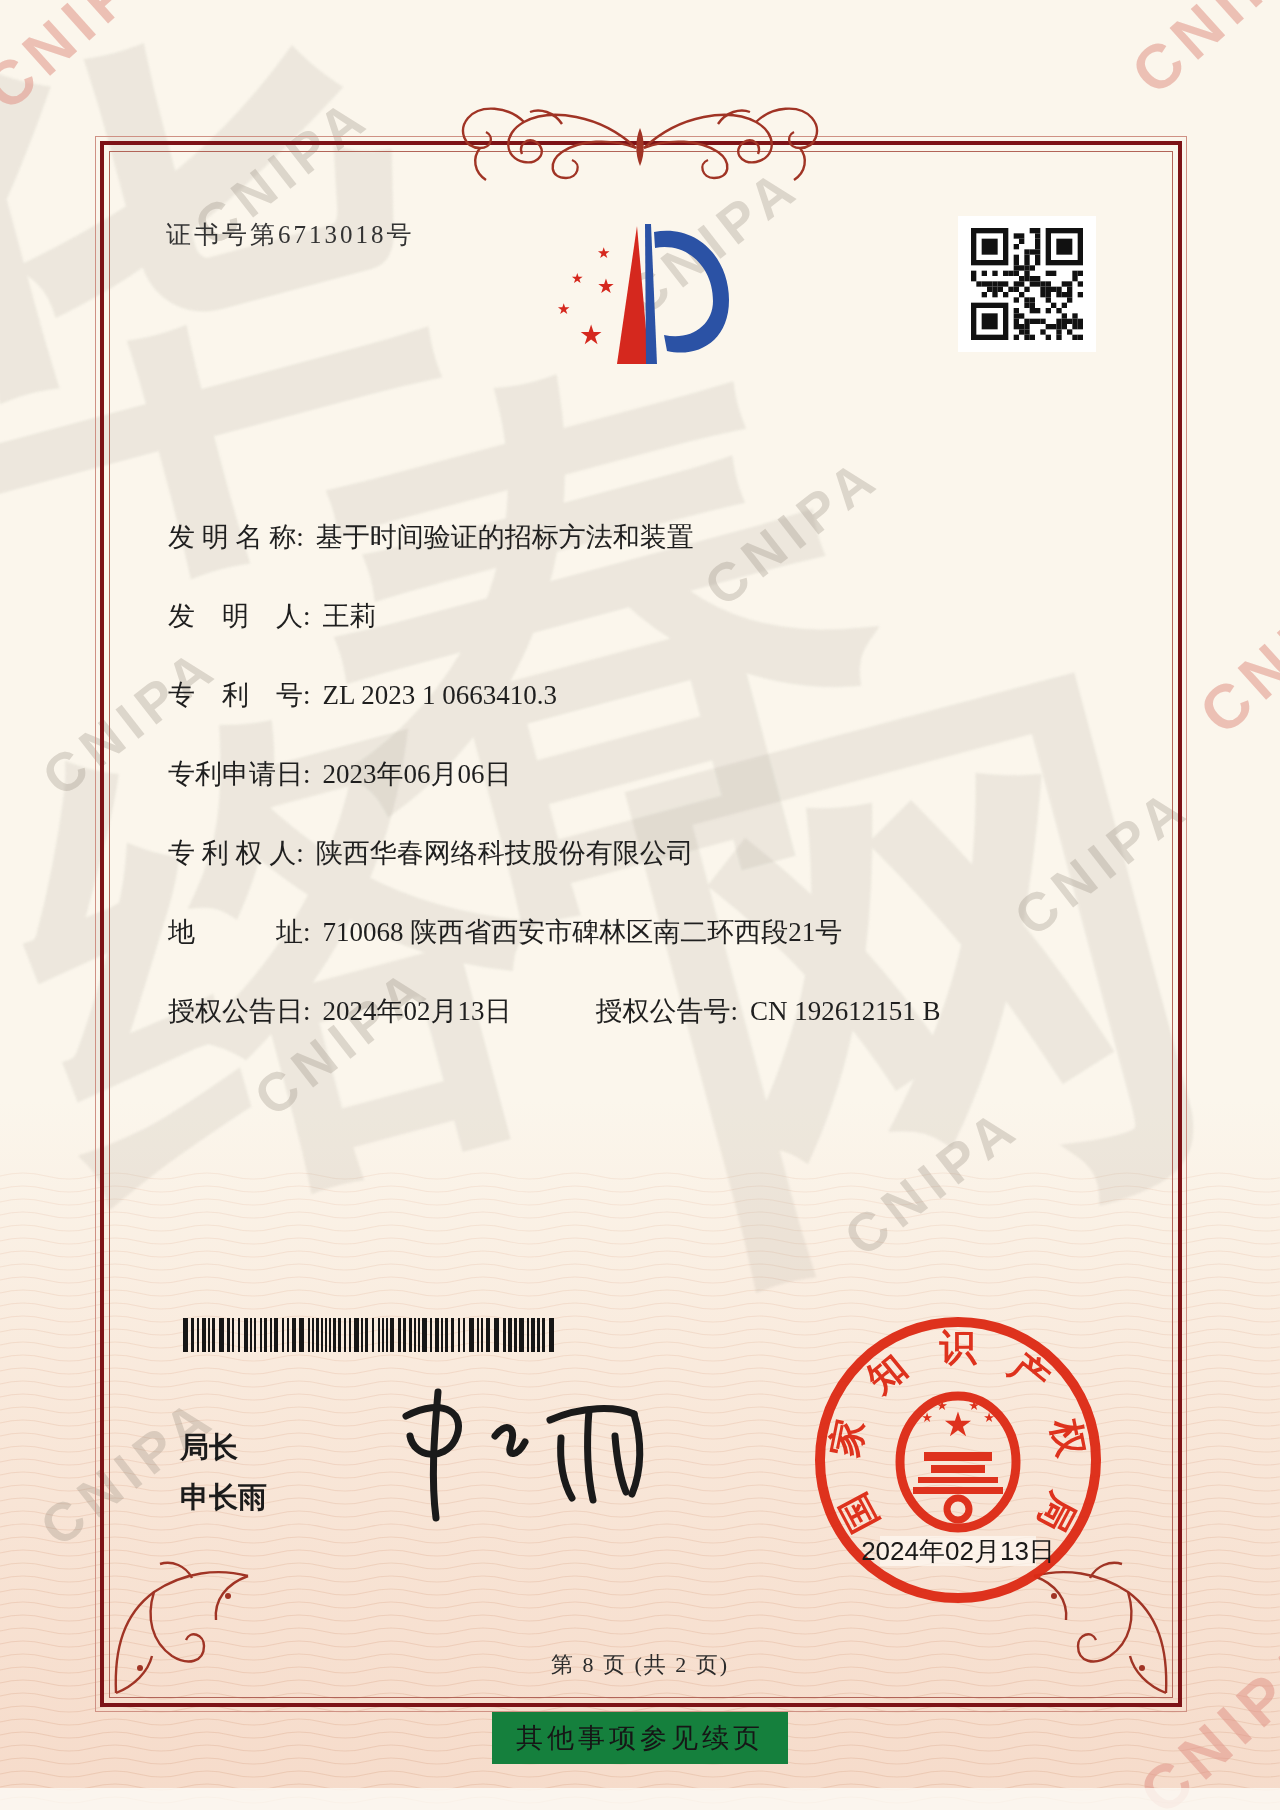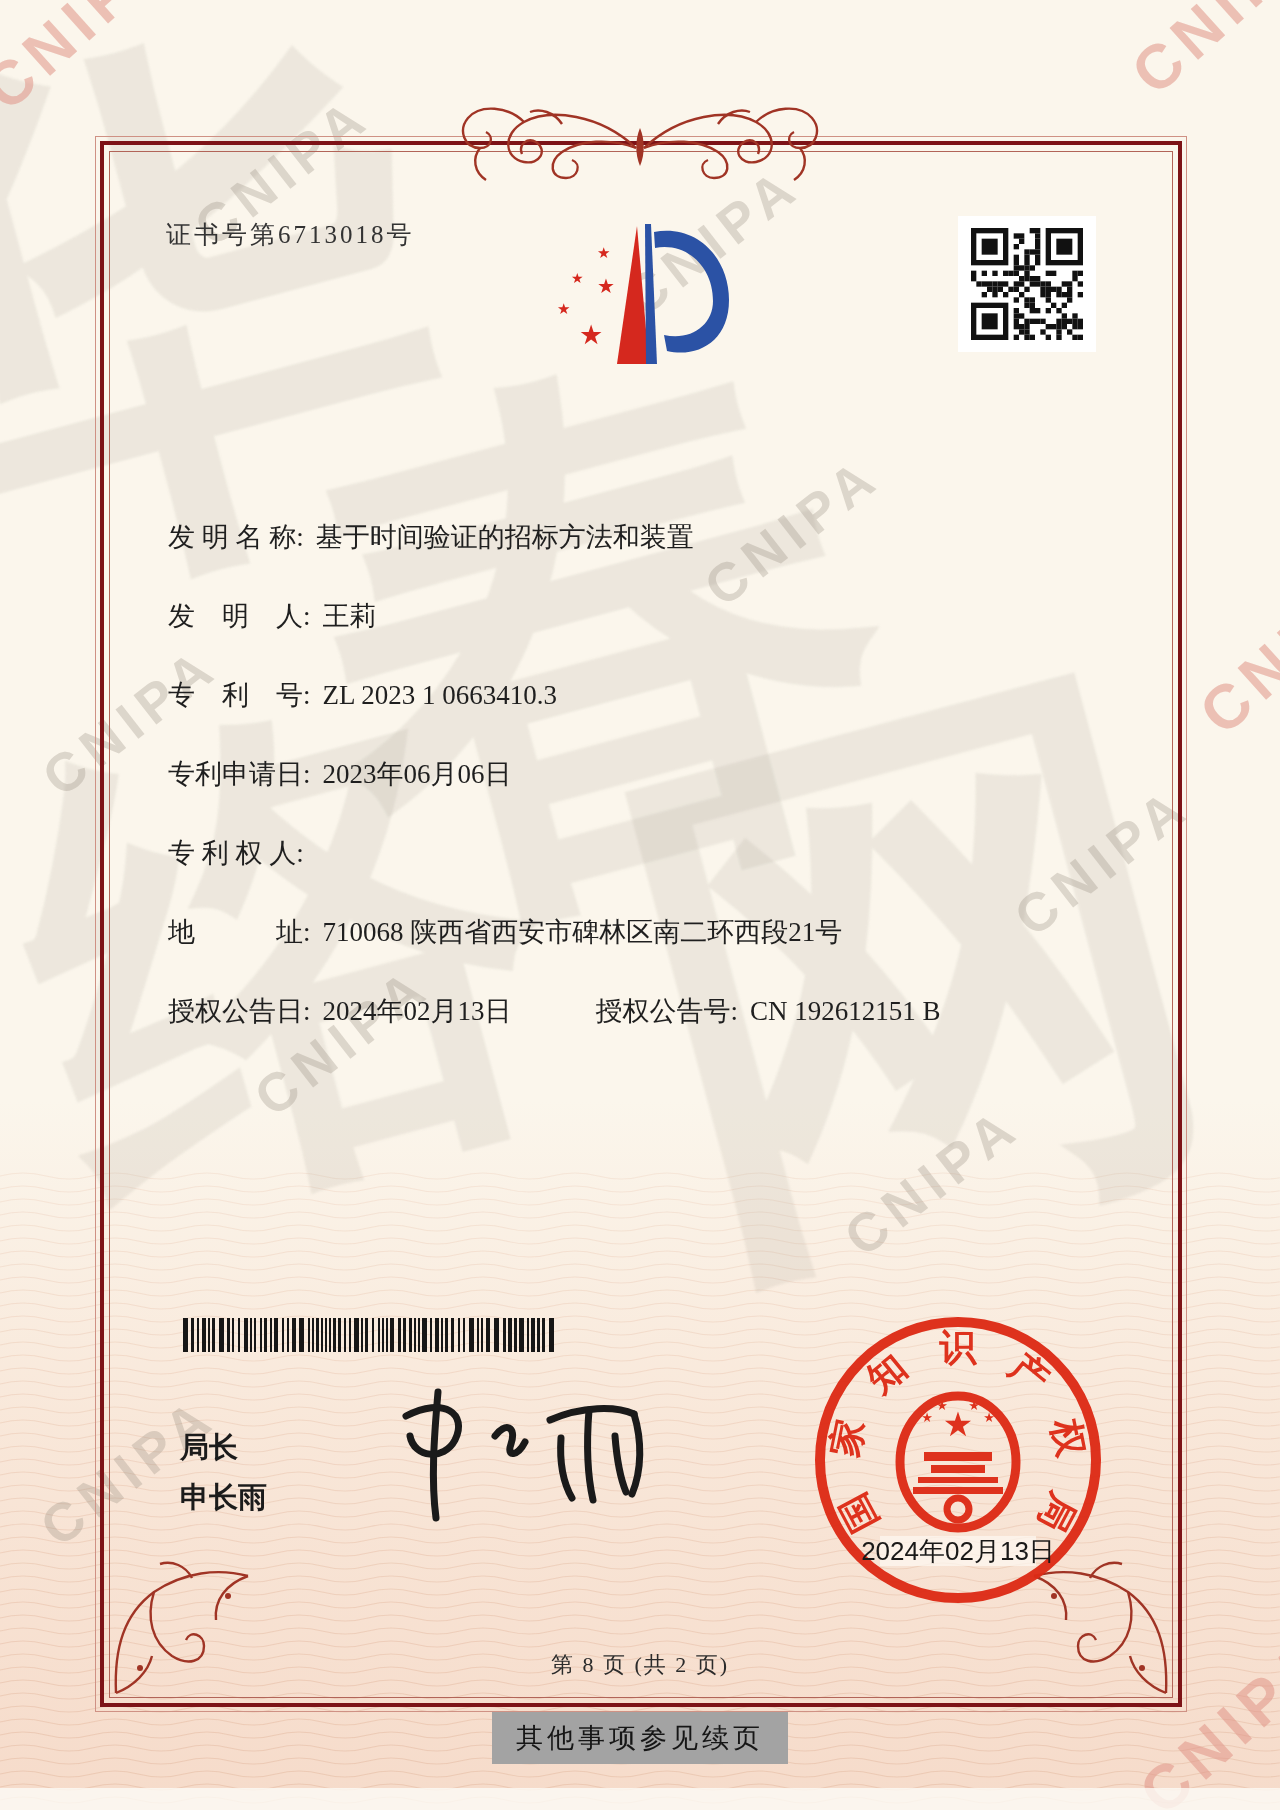--- a/index.html
+++ b/index.html
@@ -56,21 +56,21 @@
   .barcode{position:absolute;left:183px;top:1318px;}
   .signer-title{position:absolute;left:180px;top:1428px;font-family:"Liberation Sans",sans-serif;
                 font-weight:bold;font-size:29px;color:#1b1b1b;}
   .signer-name{position:absolute;left:180px;top:1478px;font-family:Liberation Mono, monospace;
                font-weight:bold;font-size:29px;color:#1b1b1b;}
   .sig{position:absolute;left:352px;top:1378px;}
   .seal{position:absolute;left:808px;top:1310px;opacity:.96;}
   
   .page-num{position:absolute;left:0;right:0;top:1650px;text-align:center;font-size:22px;
             letter-spacing:2px;color:#2b2b2b;}
-  .note{position:absolute;left:50%;transform:translateX(-50%);top:1712px;background:#a3a3a3;
+  .note{position:absolute;left:50%;transform:translateX(-50%);top:1712px;background:#15803d;
         padding:8px 24px;font-size:27px;letter-spacing:4px;color:#161616;white-space:nowrap;}
 </style>
 </head>
 <body>
 
 <div class="page">
 
   <div class="tint"></div>
   <svg class="waves" id="waves">
       <path d="M0 6 q 23 -6 46 0 t 46 0 t 46 0 t 46 0 t 46 0 t 46 0 t 46 0 t 46 0 t 46 0 t 46 0 t 46 0 t 46 0 t 46 0 t 46 0 t 46 0 t 46 0 t 46 0 t 46 0 t 46 0 t 46 0 t 46 0 t 46 0 t 46 0 t 46 0 t 46 0 t 46 0 t 46 0 t 46 0" fill="none" stroke="#e7c0a9" stroke-width="1.1" opacity="0.25421875"></path>
@@ -347,20 +347,21 @@
     <div class="frow">
       <span class="flabel">专　利　号:</span>
       <span class="fvalue">ZL 2023 1 0663410.3</span>
     </div>
     <div class="frow">
       <span class="flabel">专利申请日:</span>
       <span class="fvalue">2023年06月06日</span>
     </div>
     <div class="frow">
       <span class="flabel">专 利 权 人:</span>
+      <span class="fvalue">陕西华春网络科技股份有限公司</span>
     </div>
     <div class="frow">
       <span class="flabel">地　　　址:</span>
       <span class="fvalue">710068 陕西省西安市碑林区南二环西段21号</span>
     </div>
     <div class="frow grant">
       <span class="flabel">授权公告日:</span>
       <span class="fvalue">2024年02月13日</span>
       <span class="gcol2">
         <span class="flabel">授权公告号:</span>

